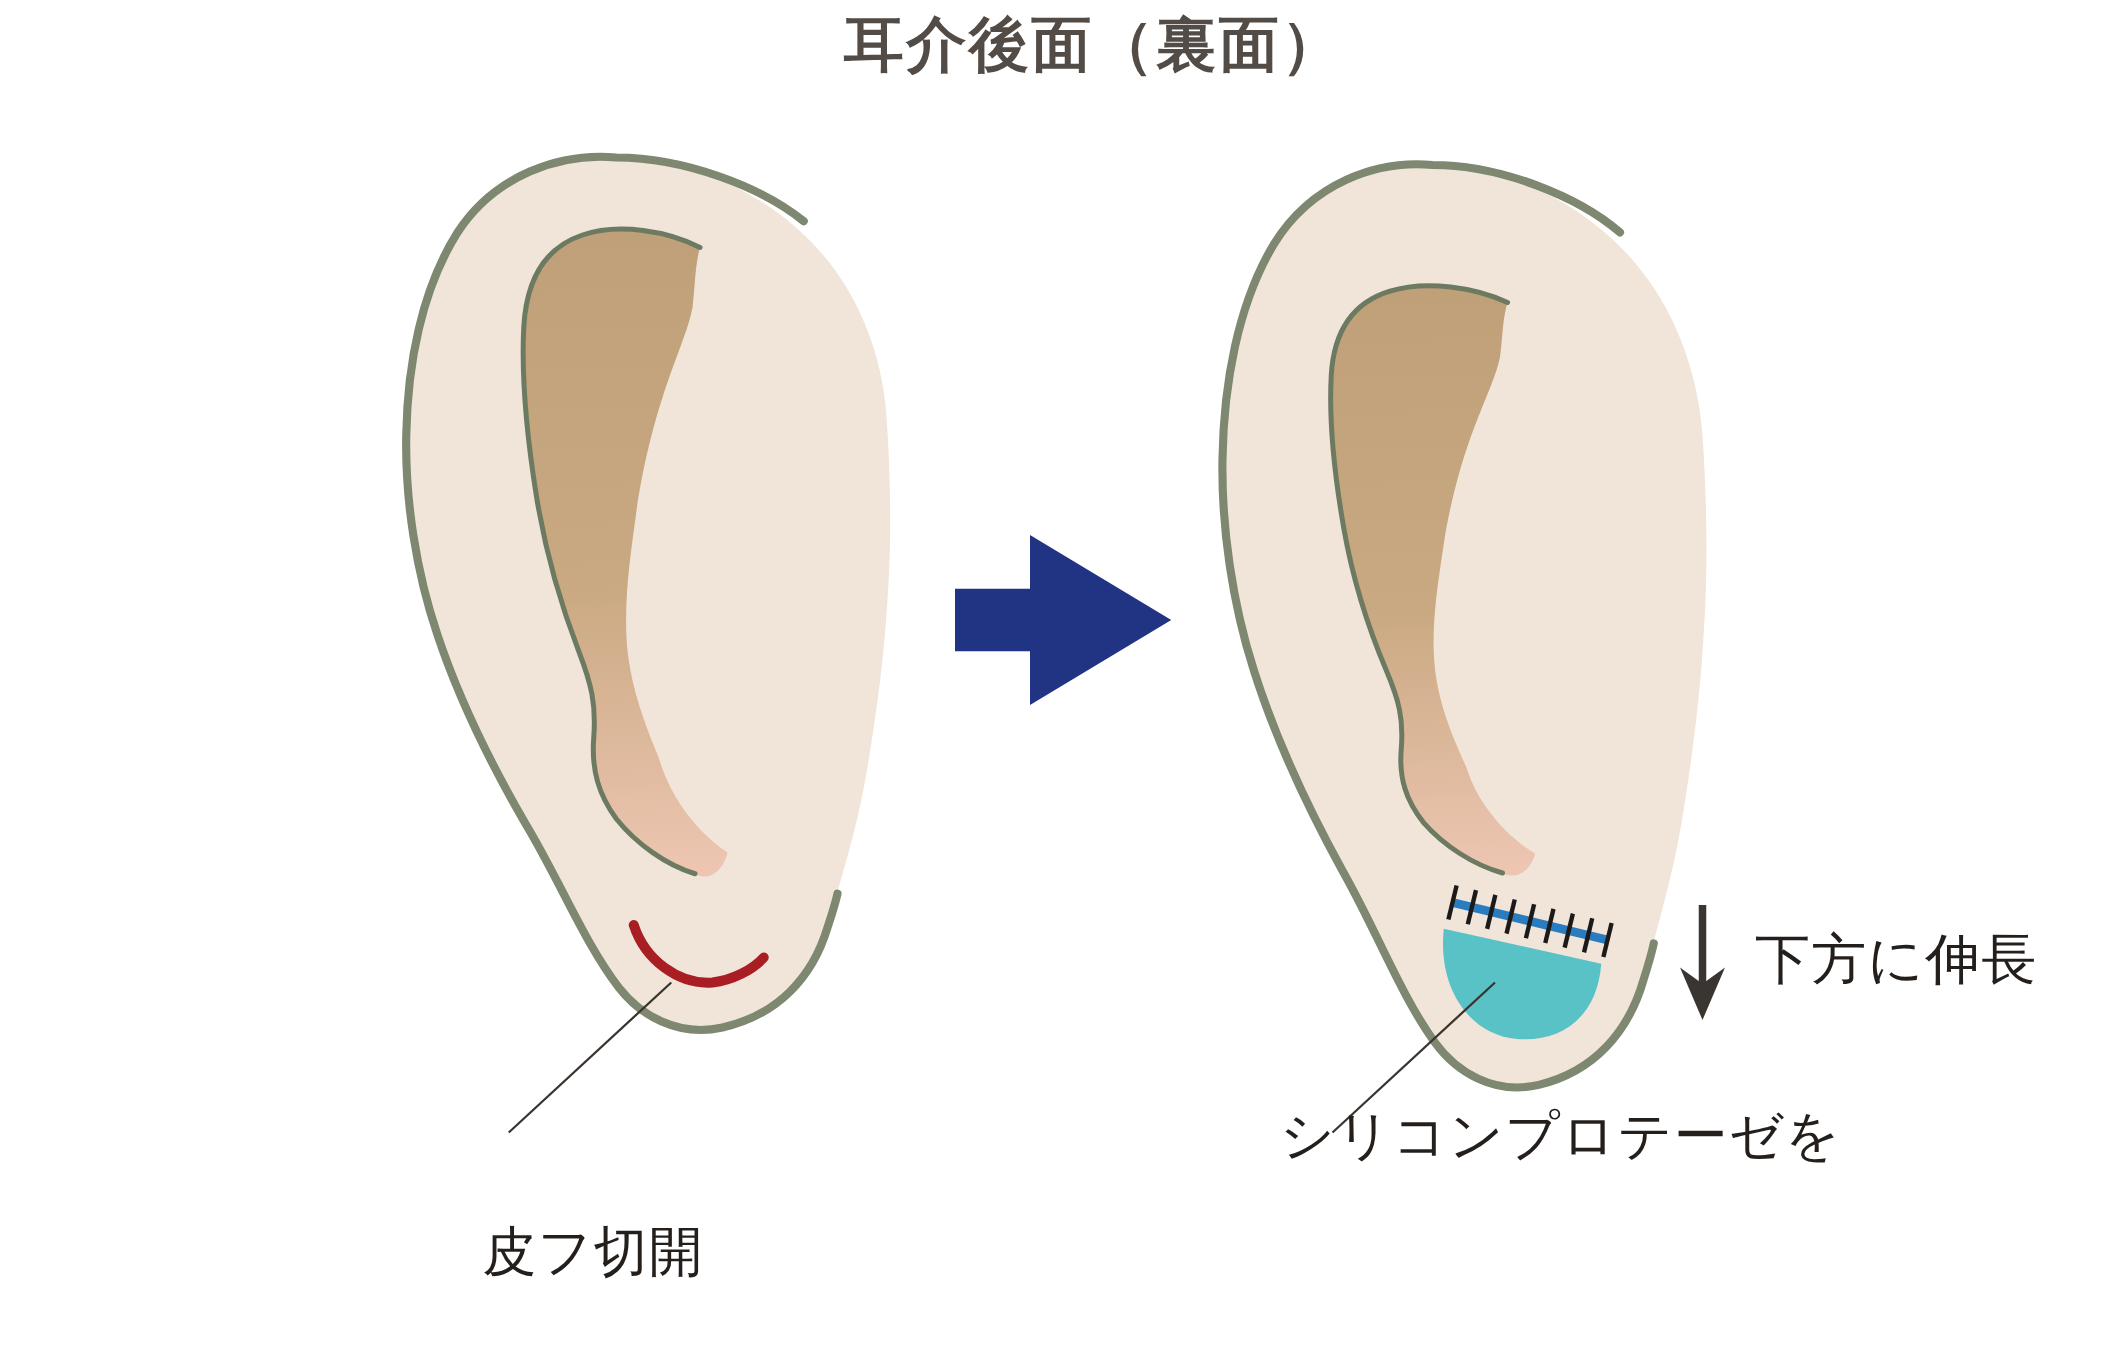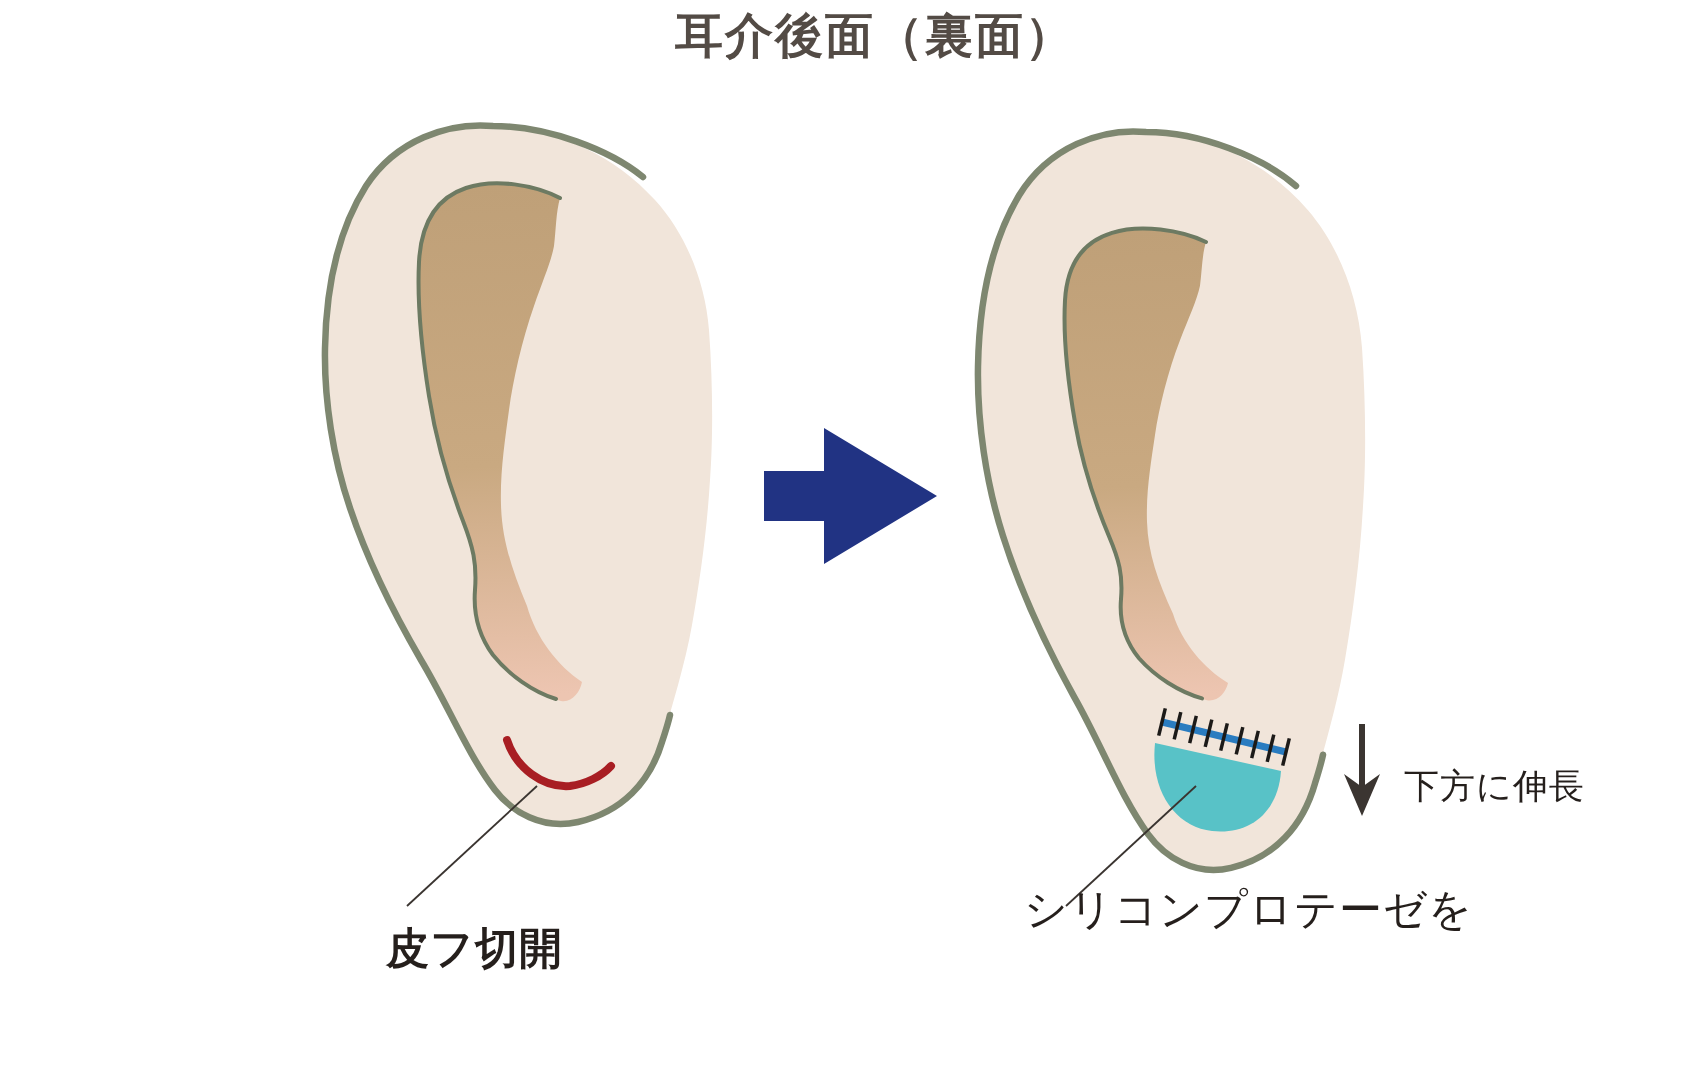--- a/index.html
+++ b/index.html
@@ -22,23 +22,23 @@
     color:#534b45;
   }
   .label{
     position:absolute;
     color:#251f1c;
     font-size:43px;
     letter-spacing:1px;
     white-space:nowrap;
     line-height:1.35;
   }
-  .label-incision{left:386px;top:919px;font-weight:bold;}
+  .label-incision{left:386px;top:973px;}
   .label-implant{left:1024px;top:880px;}
-  .label-direction{left:1404px;top:738px;font-size:35px;margin-top:24px;}
+  .label-direction{left:1404px;top:738px;font-size:44px;}
 </style>
 </head>
 <body>
 
 <div class="canvas">
 
   <svg class="diagram-svg" width="1702" height="1091" viewBox="0 0 1702 1091">
     <defs>
       <linearGradient id="foldGrad" gradientUnits="userSpaceOnUse" x1="500" y1="185" x2="520" y2="695">
         <stop offset="0" stop-color="#bfa078"></stop>

